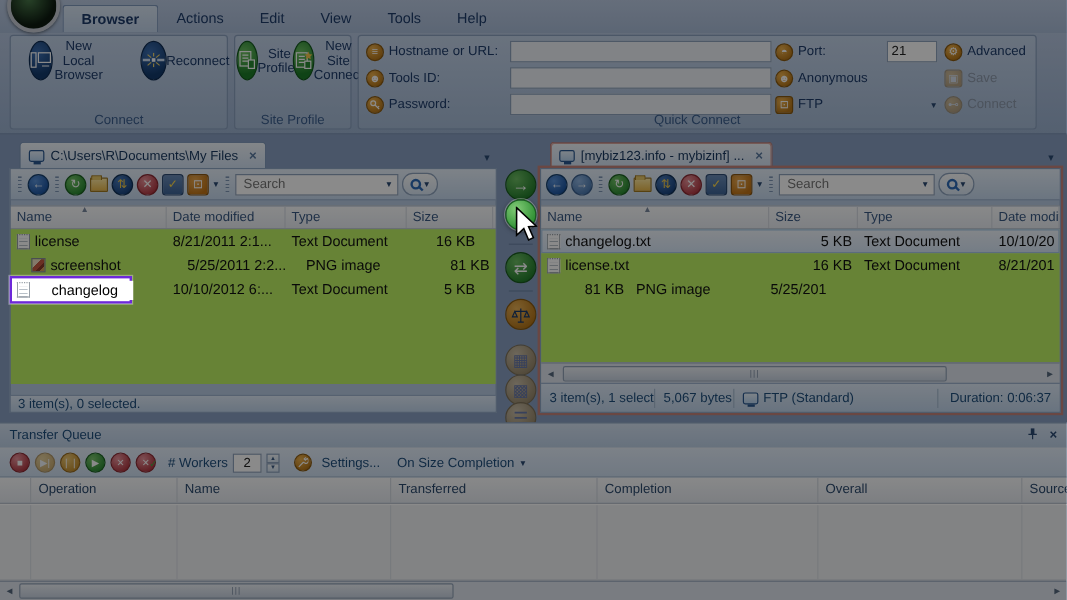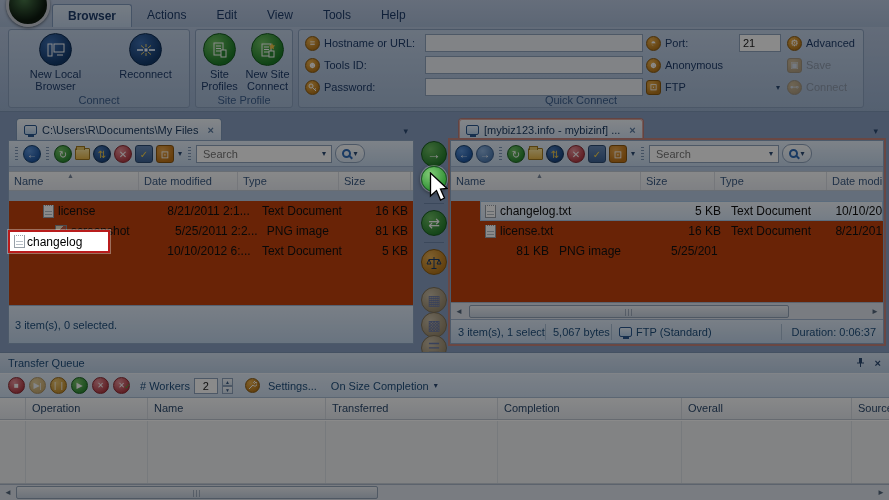--- a/index.html
+++ b/index.html
@@ -19,21 +19,21 @@
        border:3px solid #c7ccd4;box-shadow:0 1px 3px rgba(0,0,0,.5);}
   .rtab{height:23px;padding:0 15px;font-size:12px;color:#1e3c6a;line-height:23px;cursor:default;}
   .rtab.act{background:linear-gradient(#d9e6f5,#c2d4ea);border:1px solid #8099bc;border-bottom:none;
             border-radius:3px 3px 0 0;font-weight:bold;}
   .ribbon{position:absolute;left:0;top:27px;width:889px;height:85px;
           background:linear-gradient(#b7c7e0,#9cb2d0);border-bottom:1px solid #7e96b6;}
   .grp{position:absolute;top:2px;height:79px;border:1px solid #8ba1bf;border-radius:3px;
        background:linear-gradient(#c3d3e9,#a7bcd7);}
   .grplabel{position:absolute;bottom:1px;left:0;right:0;text-align:center;font-size:11px;color:#3c5f8e;}
   .bigrow{display:flex;justify-content:space-around;padding-top:3px;}
-  .bigbtn{display:flex;flex-direction:column;align-items:center;font-size:11px;color:#1e3c6a;
+  .bigbtn{display:flex;flex-direction:row;align-items:center;font-size:11px;color:#1e3c6a;
           text-align:center;line-height:12px;cursor:default;}
   .c34{width:33px;height:33px;border-radius:50%;display:flex;align-items:center;justify-content:center;
        color:#fff;font-size:15px;margin-bottom:2px;}
   .navy{background:radial-gradient(circle at 35% 30%,#3d6fb2,#133a6c 72%);border:1px solid #0d2b52;}
   .grn{background:radial-gradient(circle at 35% 30%,#6fc364,#1d7c29 72%);border:1px solid #145a1e;}
   .qrow{position:absolute;height:18px;display:flex;align-items:center;font-size:11px;color:#1e3c6a;}
   .gold{display:inline-flex;width:15px;height:15px;border-radius:50%;margin-right:4px;flex:none;
         background:radial-gradient(circle at 35% 30%,#eeb24e,#b5761a 75%);border:1px solid #8a5a10;
         color:#fff;font-size:9px;align-items:center;justify-content:center;}
   .inp{height:18px;background:#eef2f7;border:1px solid #8fa3bd;font-size:11px;padding:0 3px;
@@ -74,31 +74,31 @@
   .magbtn{width:30px;height:19px;border-radius:9px;background:linear-gradient(#fdfefe,#d9e6f4);
         border:1px solid #8fa3bd;display:flex;align-items:center;justify-content:center;gap:2px;flex:none;}
   .mag{width:9px;height:9px;border:2px solid #2f6cb8;border-radius:50%;position:relative;}
   .mag::after{content:"";position:absolute;width:5px;height:2px;background:#2f6cb8;
         transform:rotate(45deg);right:-4px;bottom:-2px;}
   .lhead{position:absolute;left:0;right:0;top:30px;height:20px;display:flex;
          background:linear-gradient(#fcfdfe,#e9edf3);border:1px solid #c3cbd6;border-left:none;border-right:none;
          font-size:11px;color:#3a5a84;}
   .hc{padding:3px 5px;border-right:1px solid #d8dde4;position:relative;white-space:nowrap;overflow:hidden;}
   .sort{position:absolute;top:0;left:45%;font-size:7px;color:#7a8aa0;}
-  .list{position:absolute;left:0;right:0;top:60px;background:#c2410c;padding-left:29px;}
+  .list{position:absolute;left:0;right:0;top:50px;background:#bef264;}
   .lrow{display:flex;height:20px;align-items:center;font-size:12px;color:#111;}
   .lrow.sel{background:linear-gradient(#f2f7fd,#d7e6f7);box-shadow:inset 0 0 0 1px #a8c8e8;text-align:right;}
   .cell{padding:0 5px;white-space:nowrap;overflow:hidden;display:flex;align-items:center;gap:4px;}
   .rgt{justify-content:flex-end;}
   .fdoc{width:11px;height:13px;background:#fff;border:1px solid #98a0a8;border-top:1px dotted #98a0a8;flex:none;
         background-image:repeating-linear-gradient(#fff 0 2px,#b8c0c8 2px 3px);background-size:7px 100%;
         background-position:1px 3px;background-repeat:no-repeat;}
   .fimg{width:12px;height:12px;border:1px solid #8a8f96;flex:none;
         background:linear-gradient(135deg,#f2e2c4 38%,#c45a42 38% 62%,#8a3a2a 62% 78%,#d9a05a 78%);}
-  .status{position:absolute;left:0;right:0;bottom:0;height:38px;display:flex;align-items:center;
+  .status{position:absolute;left:0;right:0;bottom:0;height:14px;display:flex;align-items:center;
           background:linear-gradient(#e0ebf8,#c2d6ec);border-top:1px solid #9fb4cf;
           font-size:11px;color:#1f4e7c;padding:0 6px;white-space:nowrap;overflow:hidden;}
   .sseg{border-right:1px solid #a9bdd3;padding:0 7px;height:16px;line-height:16px;flex:none;display:flex;align-items:center;gap:4px;}
   .hscroll{position:absolute;left:0;right:0;height:17px;background:#dfe5ee;border-top:1px solid #aab8ca;
            display:flex;align-items:center;}
   .sarr{width:16px;height:15px;text-align:center;font-size:8px;color:#55687e;line-height:15px;flex:none;}
   .thumb{height:13px;background:linear-gradient(#eef2f7,#c9d4e2);border:1px solid #93a3b8;border-radius:2px;
          display:flex;align-items:center;justify-content:center;font-size:7px;color:#7a8aa0;letter-spacing:1px;}
   .mon{width:13px;height:10px;border:1px solid #2a5890;background:linear-gradient(#e8f2fc,#b8d4f0);
        border-radius:2px;position:relative;flex:none;}
@@ -130,22 +130,22 @@
   .updn span{border:1px solid #8fa3bd;background:linear-gradient(#f4f8fc,#d4e2f0);text-align:center;height:8px;}
   .qhead{height:22px;display:flex;background:linear-gradient(#fbfcfd,#e6eaf0);border-bottom:1px solid #bcc4cf;
          font-size:11px;color:#2c4a6e;}
   .qhc{padding:4px 6px;border-right:1px solid #d4dae2;white-space:nowrap;overflow:hidden;flex:none;}
   .qbody{height:64px;background:#f1f2f4;display:flex;border-bottom:1px solid #c8cfd9;}
   .qbc{border-right:1px solid #dde1e7;flex:none;height:100%;}
   .qbody2{border-top:1px solid #fff;}
   .pin{color:#2c4a74;font-size:11px;}
 
   
-  .ren{position:absolute;left:8px;top:230px;width:102px;height:23px;background:#fff;border:2px solid #b91c1c;
-       display:flex;align-items:center;gap:0;padding:0 4px;z-index:60;box-shadow:0 0 0 1px rgba(255,255,255,.35);}
+  .ren{position:absolute;left:8px;top:230px;width:102px;height:23px;background:#fff;border:2px solid #6d28d9;
+       display:flex;align-items:center;gap:16px;padding:0 4px;z-index:60;box-shadow:0 0 0 1px rgba(255,255,255,.35);}
   .ren input{border:none;outline:none;width:70px;font-size:12px;color:#000;font-family:"Liberation Sans",sans-serif;}
 
   .cursor{position:absolute;left:429px;top:172px;z-index:70;}
 </style>
 </head>
 <body>
 
 <div class="screen">
 
   <div class="tabrow">

